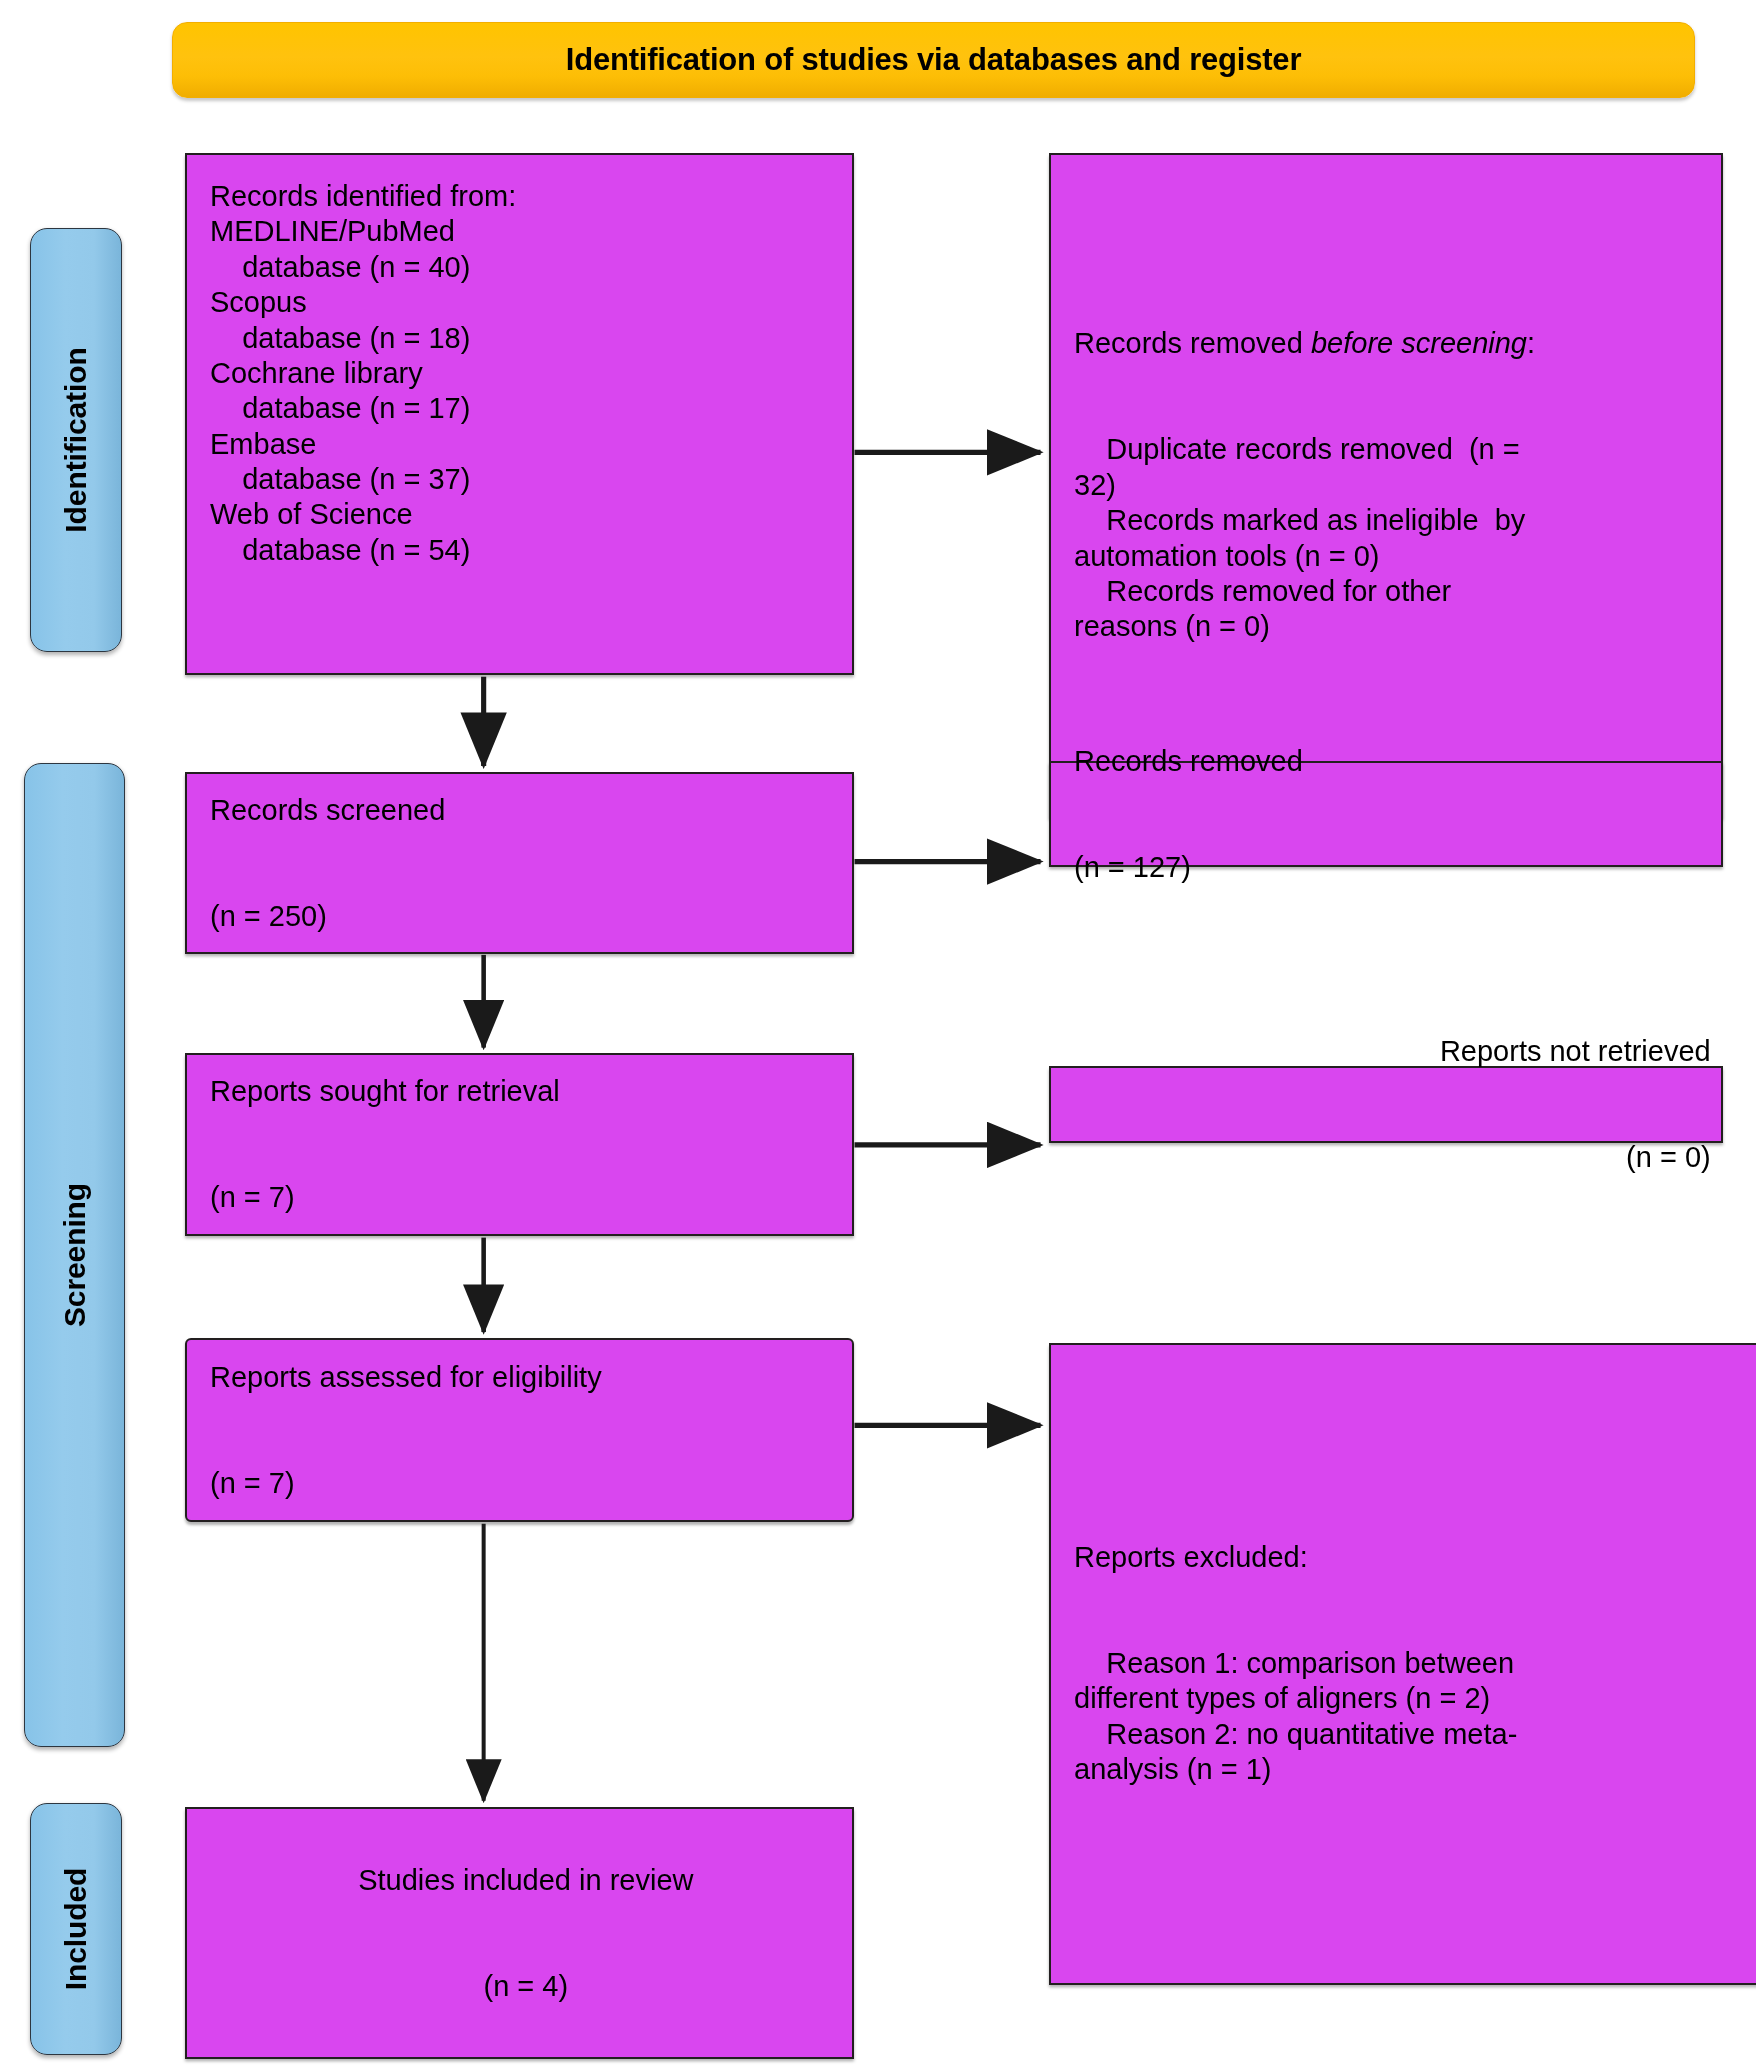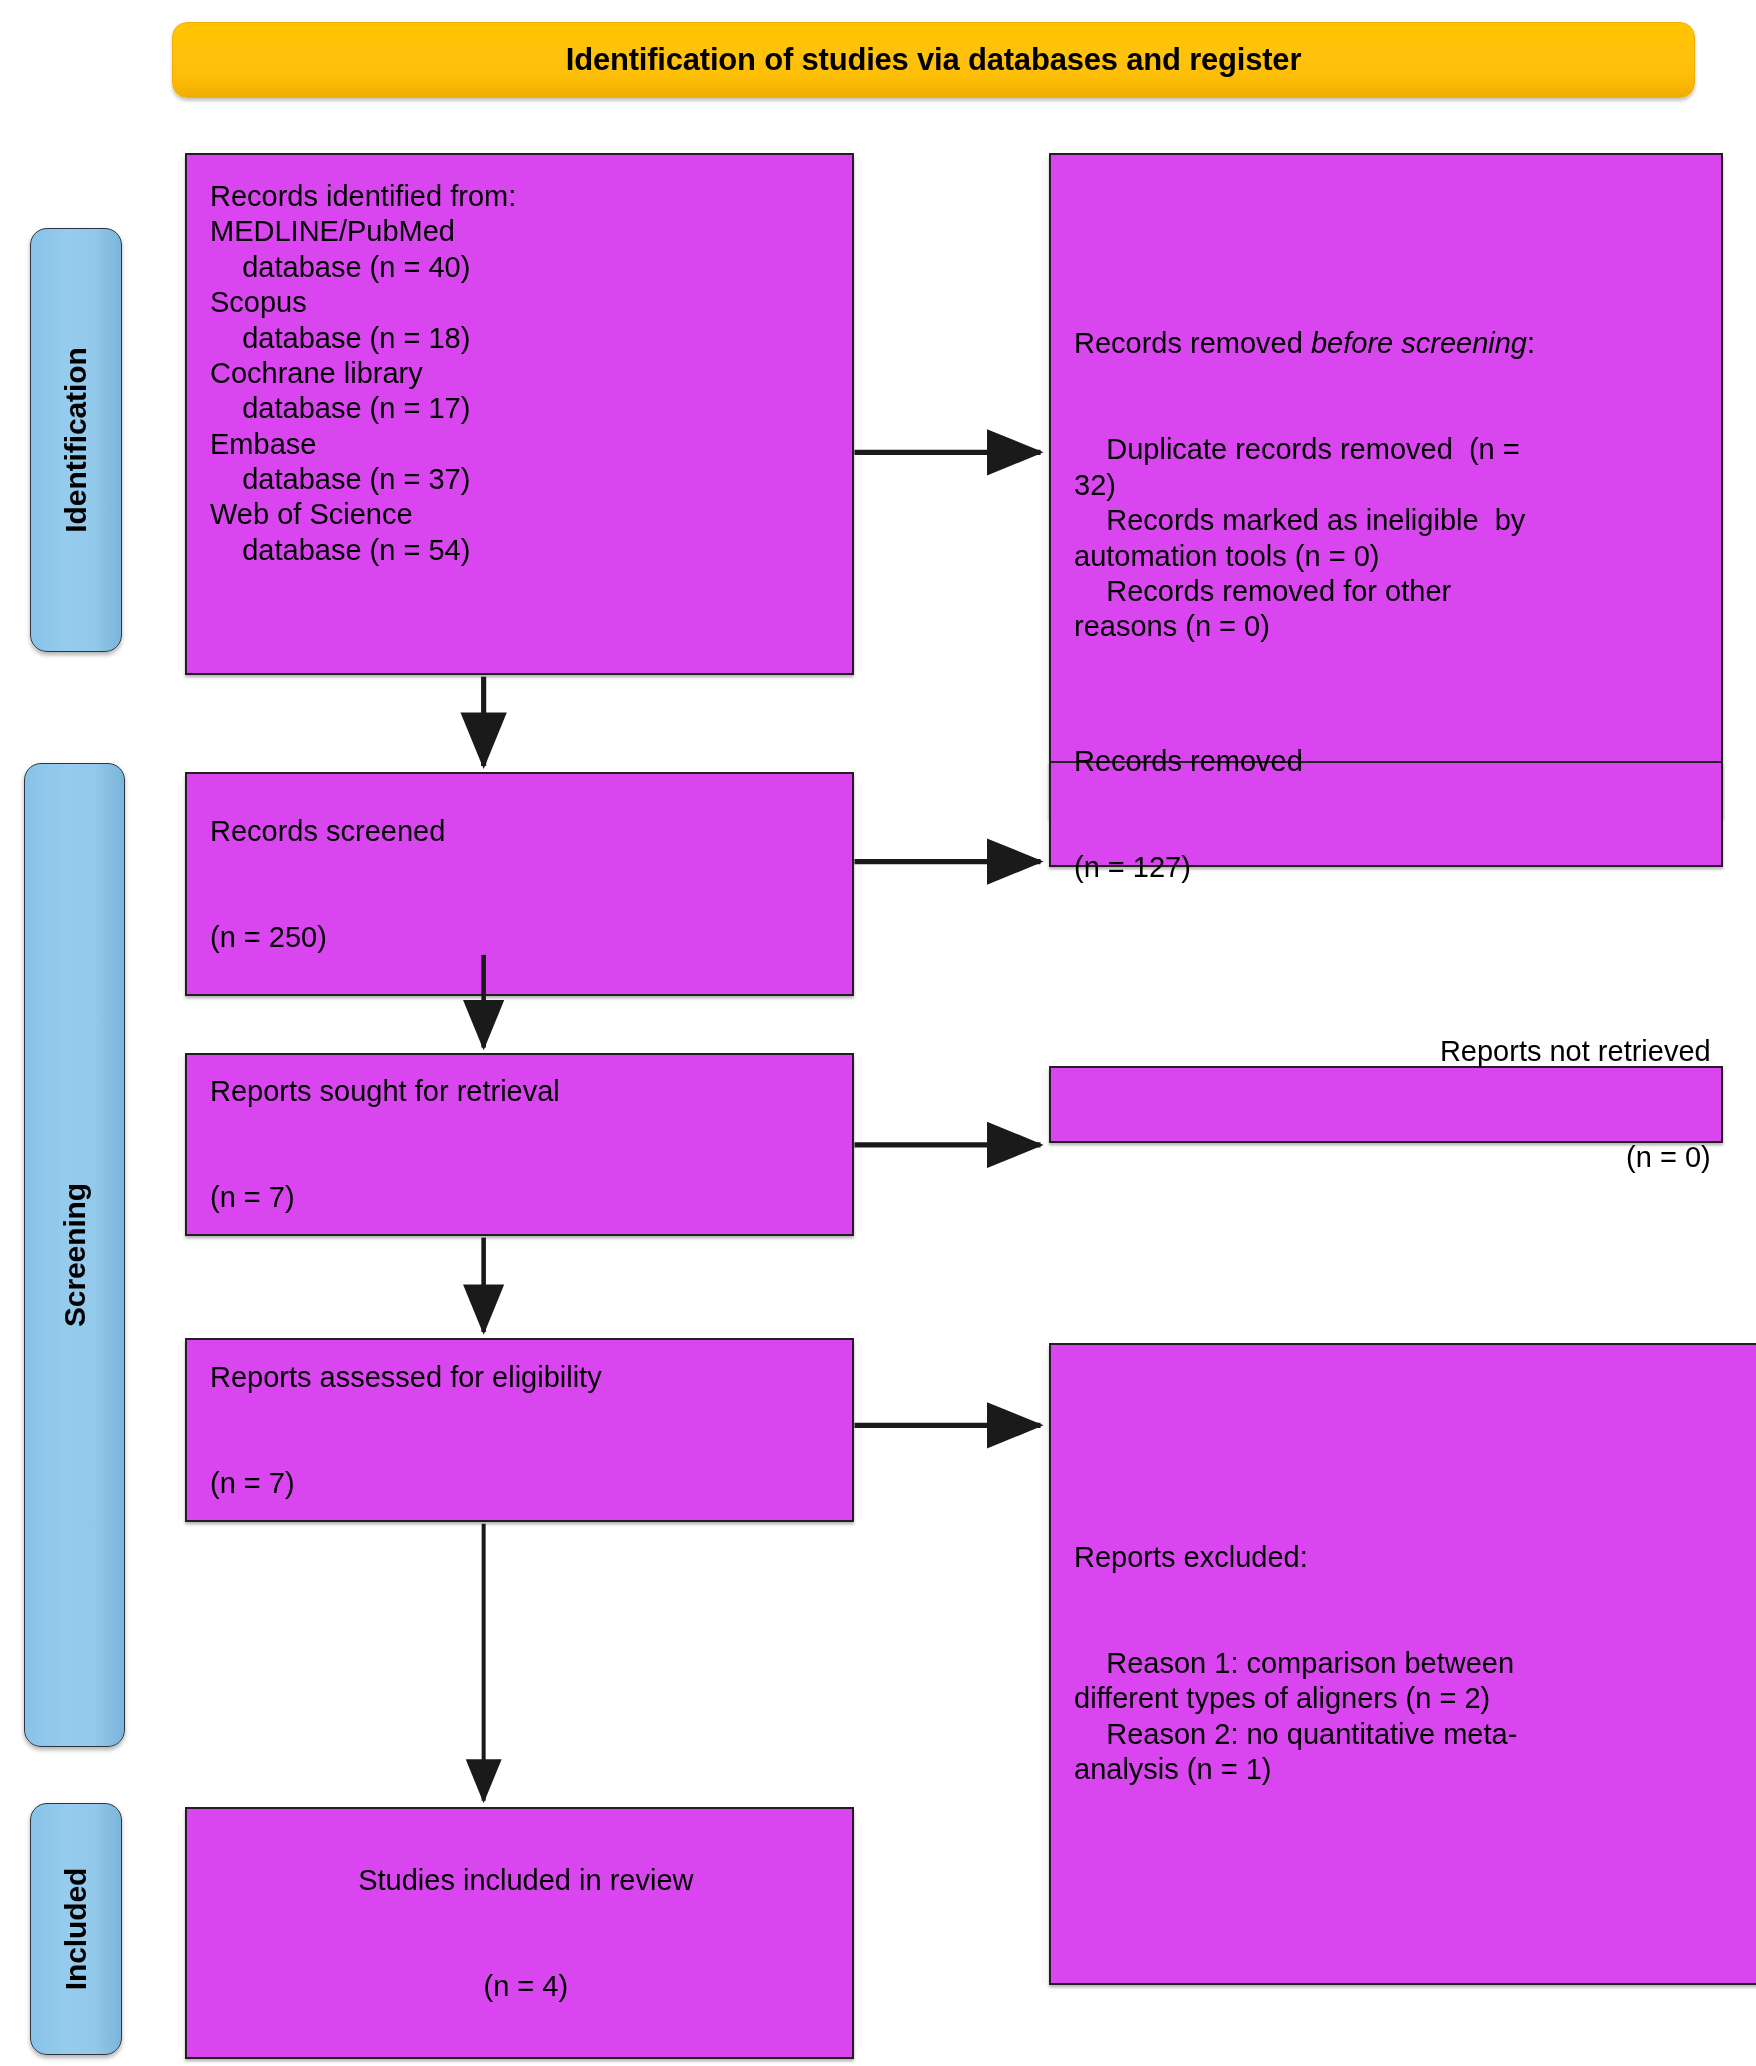--- a/index.html
+++ b/index.html
@@ -85,27 +85,27 @@
     white-space: pre-wrap;
   }
   .box-text.vcenter { top: 50%; transform: translateY(-50%); }
 
   #box-identified      { left: 185px;  top: 153px;  width: 669px; height: 522px; }
   #box-identified .box-text { top: 24px; }
 
   #box-removed         { left: 1049px; top: 153px;  width: 674px; height: 665px; }
   #box-removed .box-text { top: 50%; transform: translateY(-50%); }
 
-  #box-screened        { left: 185px;  top: 772px; width: 669px; height: 224px; }
+  #box-screened        { left: 185px;  top: 772px; width: 669px; height: 182px; }
   #box-excluded        { left: 1049px; top: 761px; width: 674px; height: 106px; }
 
   #box-sought          { left: 185px;  top: 1053px; width: 669px; height: 183px; }
   #box-not-retrieved   { left: 1049px; top: 1066px; width: 674px; height: 77px; text-align: right; }
 
-  #box-assessed        { left: 185px;  top: 1338px; width: 669px; height: 184px; }
+  #box-assessed        { left: 185px;  top: 1338px; width: 669px; height: 184px; border-radius: 6px; }
   #box-reports-excluded{ left: 1049px; top: 1343px; width: 740px; height: 642px; }
   #box-reports-excluded .box-text { top: 50%; transform: translateY(-50%); }
 
   #box-included        { left: 185px;  top: 1807px; width: 669px; height: 252px; text-align: center; }
 
   
   .conn {
     position: absolute;
     overflow: visible;
   }

